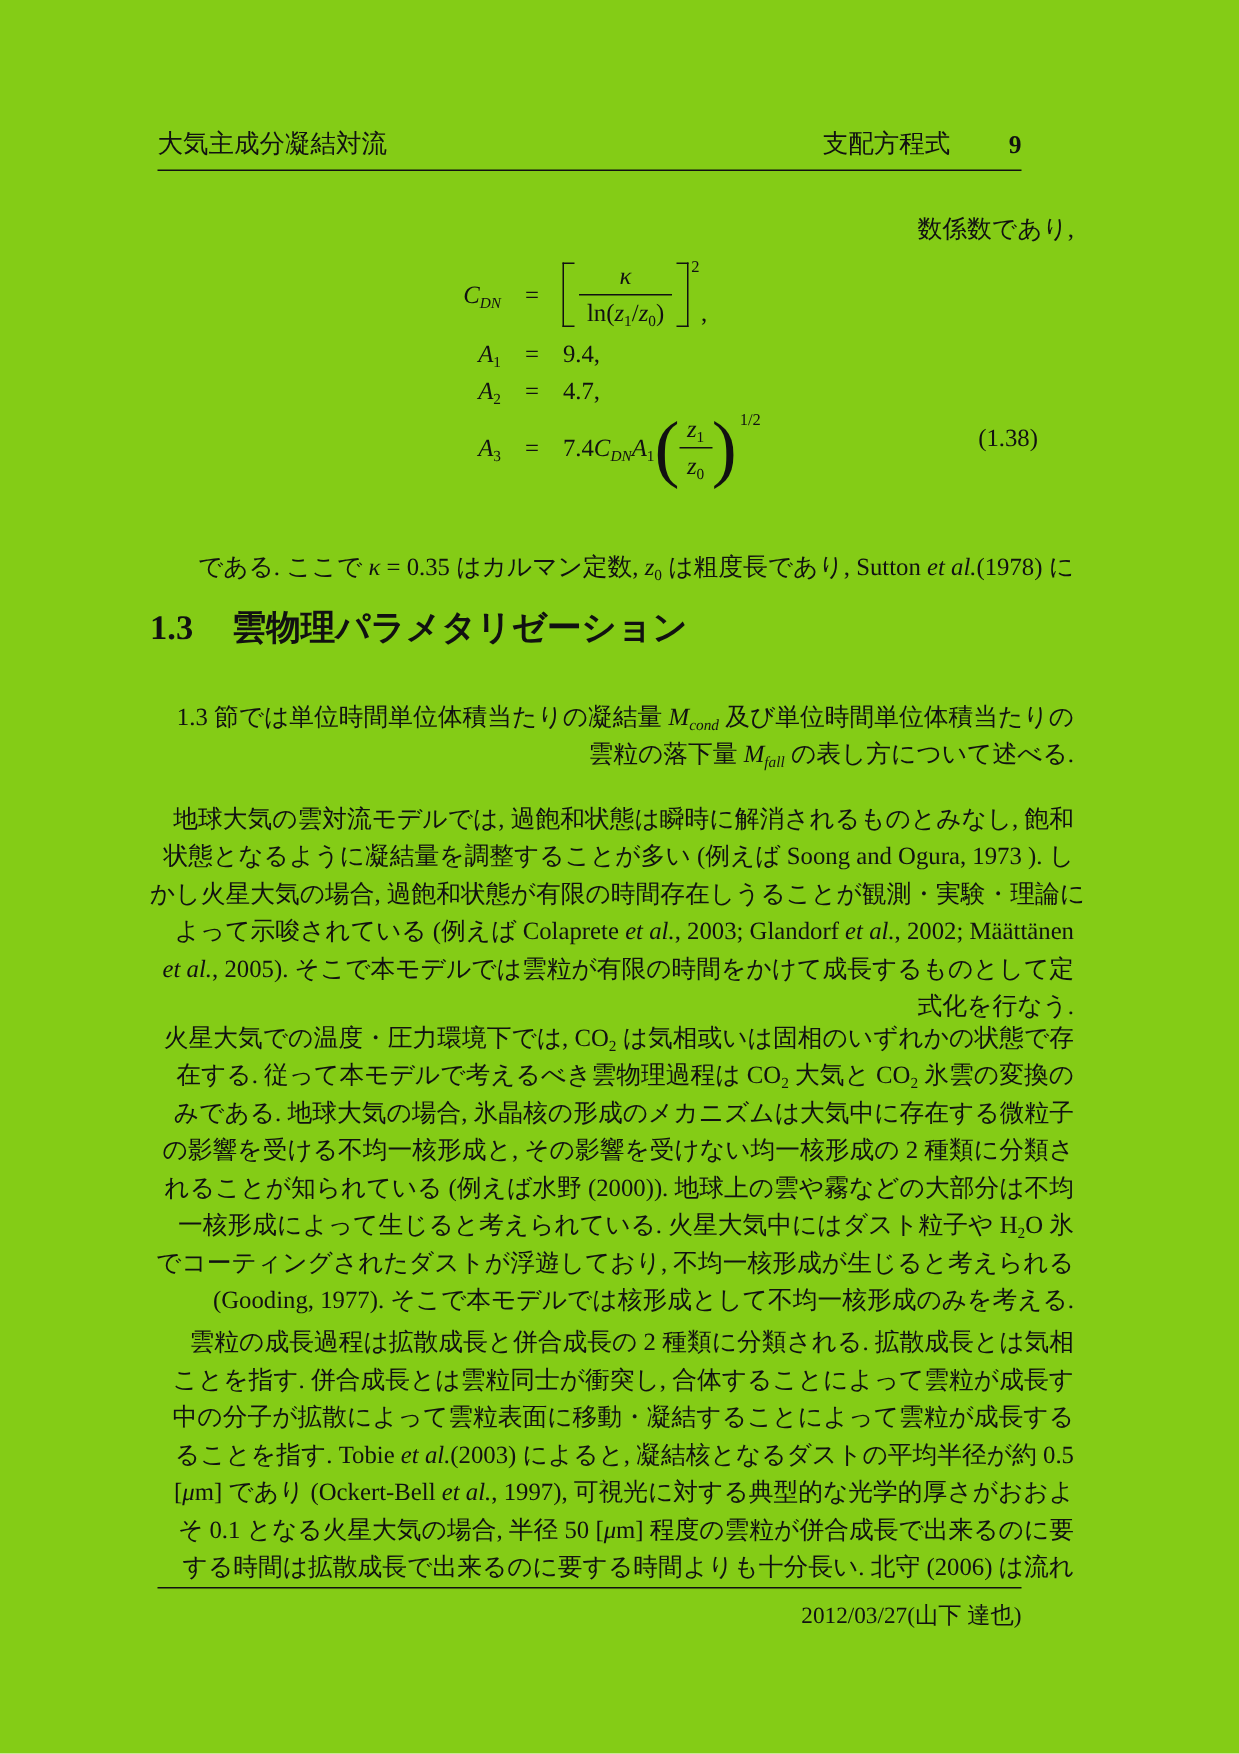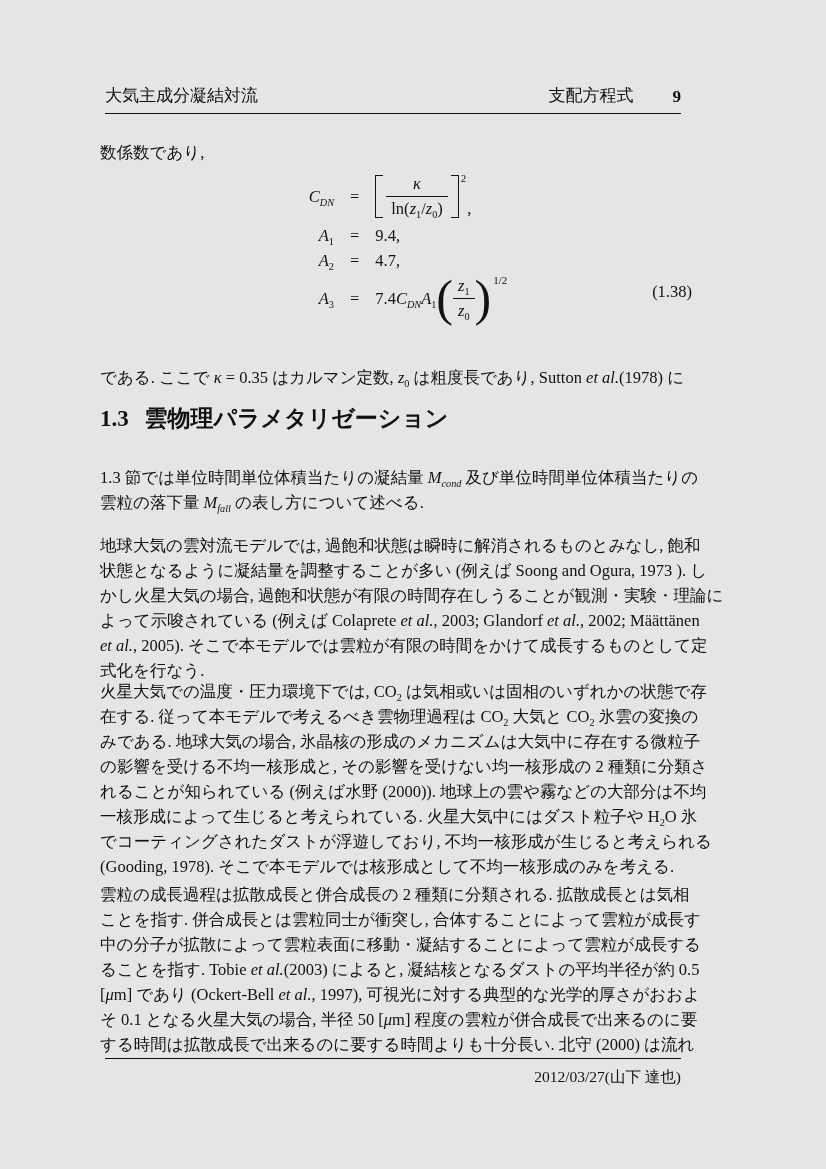--- a/index.html
+++ b/index.html
@@ -1,52 +1,52 @@
 <!DOCTYPE html>
 <html><head>
 <meta charset="utf-8">
 <style>
   html,body{margin:0;padding:0;background:#ffffff;}
   .page{
     position:relative;
     width:826px;height:1169px;
-    background:#e5e5e5;
+    background:#84cc16;
     color:#111;
     font-family:"Liberation Serif","DejaVu Serif",serif;
     font-size:16.5px;
     overflow:hidden;
   }
   
   .header{
     position:absolute;left:105px;top:84px;width:576px;
     display:flex;justify-content:space-between;align-items:flex-end;
     padding-bottom:6px;border-bottom:1.4px solid #111;
     font-size:17px;
   }
   .hright{display:inline-flex;align-items:flex-end;gap:39px;}
   .pagenum{font-weight:bold;}
   
   .block{position:absolute;left:100px;width:616px;}
-  .tline{line-height:25px;white-space:nowrap;}
+  .tline{line-height:25px;white-space:nowrap;text-align:right;}
   .p-intro{top:140px;}
   .p-aftereq{top:318px;}
   .p-aftereq .tline{line-height:27px;margin-top:46px;}
   .p1{top:465px;}
   .p2{top:533px;}
   .p3{top:679px;}
   .p4{top:882px;}
   sub{font-size:0.62em;vertical-align:-0.35em;line-height:0;}
   sup{font-size:0.62em;vertical-align:0.55em;line-height:0;}
   i{font-style:italic;}
   
   .heading{
     position:absolute;left:100px;top:403px;width:616px;
     font-size:23px;font-weight:bold;margin:0;
   }
-  .secnum{margin-right:10px;}
+  .secnum{margin-right:20px;}
   
   .equation{position:absolute;left:100px;top:172px;width:616px;height:150px;}
   .eqgrid{
     display:grid;grid-template-columns:auto auto auto;
     justify-content:center;align-items:center;
     column-gap:8px;row-gap:5px;
     font-size:16.5px;
   }
   .lhs{justify-self:end;text-align:right;}
   .rel{justify-self:center;padding:0 8px;}
@@ -147,29 +147,29 @@
       <div class="tline last">式化を行なう.</div>
     </div>
   <div class="block p3">
       <div class="tline">火星大気での温度・圧力環境下では, CO<sub>2</sub> は気相或いは固相のいずれかの状態で存</div>
       <div class="tline">在する. 従って本モデルで考えるべき雲物理過程は CO<sub>2</sub> 大気と CO<sub>2</sub> 氷雲の変換の</div>
       <div class="tline">みである. 地球大気の場合, 氷晶核の形成のメカニズムは大気中に存在する微粒子</div>
       <div class="tline">の影響を受ける不均一核形成と, その影響を受けない均一核形成の 2 種類に分類さ</div>
       <div class="tline">れることが知られている (例えば水野 (2000)). 地球上の雲や霧などの大部分は不均</div>
       <div class="tline">一核形成によって生じると考えられている. 火星大気中にはダスト粒子や H<sub>2</sub>O 氷</div>
       <div class="tline">でコーティングされたダストが浮遊しており, 不均一核形成が生じると考えられる</div>
-      <div class="tline last">(Gooding, 1978). そこで本モデルでは核形成として不均一核形成のみを考える.</div>
+      <div class="tline last">(Gooding, 1977). そこで本モデルでは核形成として不均一核形成のみを考える.</div>
     </div>
   <div class="block p4">
       <div class="tline">雲粒の成長過程は拡散成長と併合成長の 2 種類に分類される. 拡散成長とは気相</div>
       <div class="tline">ことを指す. 併合成長とは雲粒同士が衝突し, 合体することによって雲粒が成長す</div>
       <div class="tline">中の分子が拡散によって雲粒表面に移動・凝結することによって雲粒が成長する</div>
       <div class="tline">ることを指す. Tobie <i>et al.</i>(2003) によると, 凝結核となるダストの平均半径が約 0.5</div>
       <div class="tline">[<i>μ</i>m] であり (Ockert-Bell <i>et al.</i>, 1997), 可視光に対する典型的な光学的厚さがおおよ</div>
       <div class="tline">そ 0.1 となる火星大気の場合, 半径 50 [<i>μ</i>m] 程度の雲粒が併合成長で出来るのに要</div>
-      <div class="tline last">する時間は拡散成長で出来るのに要する時間よりも十分長い. 北守 (2000) は流れ</div>
+      <div class="tline last">する時間は拡散成長で出来るのに要する時間よりも十分長い. 北守 (2006) は流れ</div>
     </div>
 
   <div class="footer">
     <span class="footer-text">2012/03/27(山下 達也)</span>
   </div>
 
 </div>
 
 </body></html>

